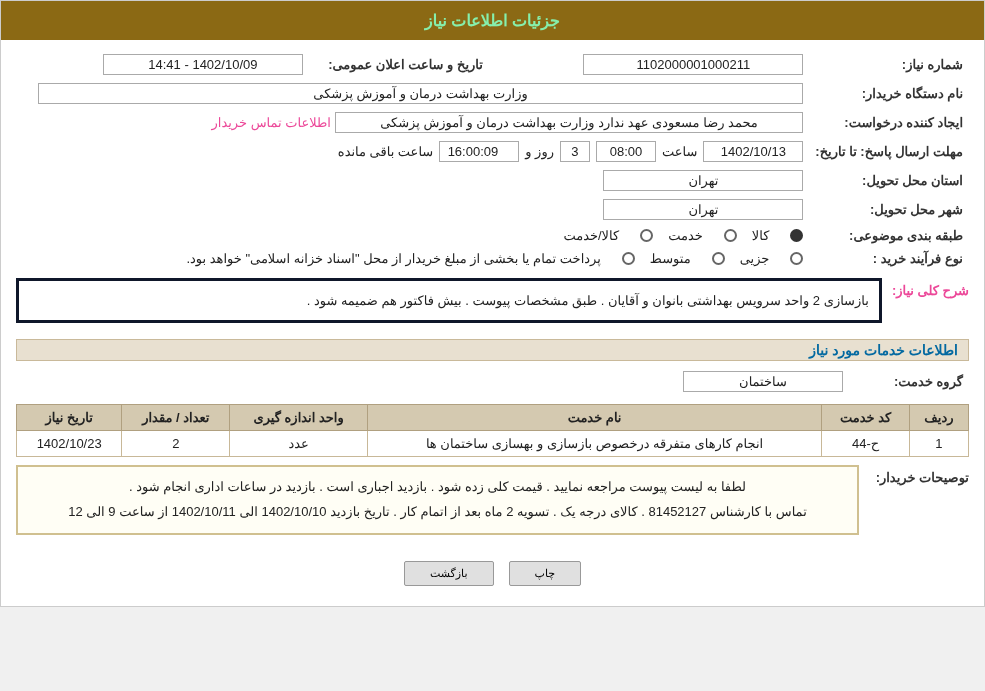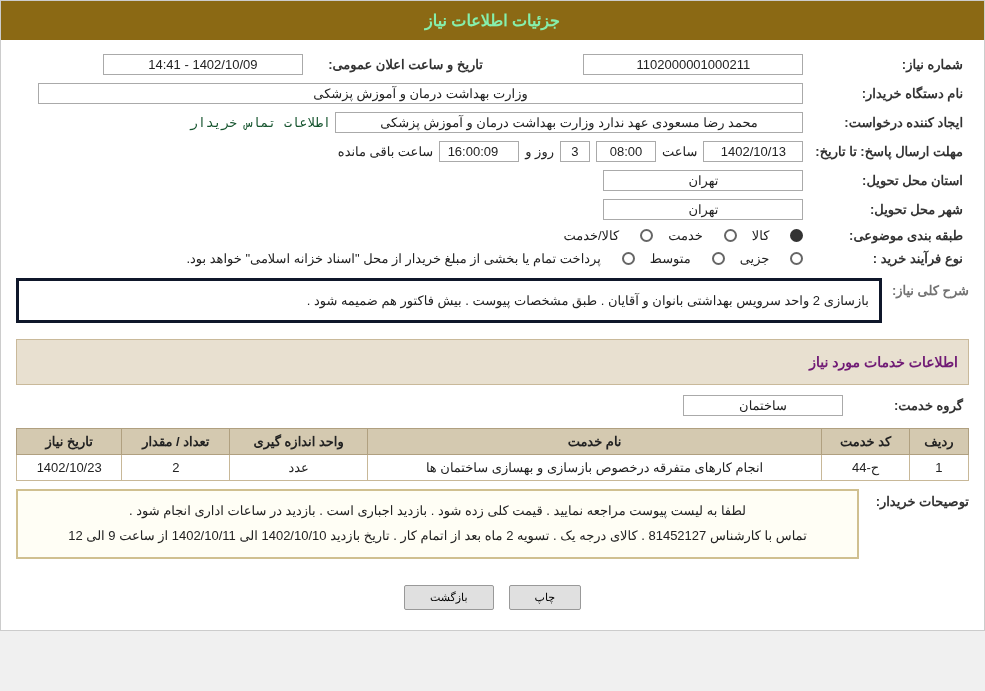--- a/index.html
+++ b/index.html
@@ -52,23 +52,22 @@
       background: #fff;
       padding: 2px 5px;
       min-width: 80px;
       display: inline-block;
       text-align: center;
     }
     .input-wide {
       width: 95%;
     }
     .link-blue {
-      color: #14532d;
+      color: #ec4899;
       text-decoration: none;
-      font-family: Liberation Mono, monospace;
     }
     .radio-group {
       display: flex;
       gap: 15px;
       flex-direction: row;
       align-items: center;
     }
     .radio-item {
       display: flex;
       align-items: center;
@@ -82,24 +81,24 @@
       display: inline-block;
       background: #fff;
     }
     .radio-circle.selected {
       background: #333;
       border-color: #333;
     }
     .section-header {
       background: #e8e0d0;
       border: 1px solid #c9b99a;
-      padding: 14px 10px;
+      padding: 2px 10px;
       font-weight: bold;
       font-size: 14px;
-      color: #701a75;
+      color: #0369a1;
       margin: 8px 0 6px 0;
       text-align: right;
     }
     .description-box {
       border: 3px solid #0f172a;
       background: #fff;
       padding: 8px 10px;
       text-align: right;
       line-height: 1.8;
       margin-bottom: 8px;
@@ -273,21 +272,21 @@
               <span class="radio-circle"></span>
               <span>پرداخت تمام یا بخشی از مبلغ خریدار از محل "اسناد خزانه اسلامی" خواهد بود.</span>
             </div>
           </div>
         </td>
       </tr>
     </tbody>
       </table>
 
     <div style="display:flex; align-items:flex-start; gap:10px; margin-bottom:8px;">
-      <div style="font-weight:bold; white-space:nowrap; padding-top:5px; color:#737373;">شرح کلی نیاز:</div>
+      <div style="font-weight:bold; white-space:nowrap; padding-top:5px; color:#ec4899;">شرح کلی نیاز:</div>
       <div style="flex:1;">
         <div class="description-box">
           <div>بازسازی 2 واحد سرویس بهداشتی بانوان و آقایان .  طبق مشخصات پیوست . بیش فاکتور هم ضمیمه شود .</div>
         </div>
       </div>
     </div>
 
     <div class="section-header">اطلاعات خدمات مورد نیاز</div>
 
     <table class="info-table" style="margin-bottom:8px;">

